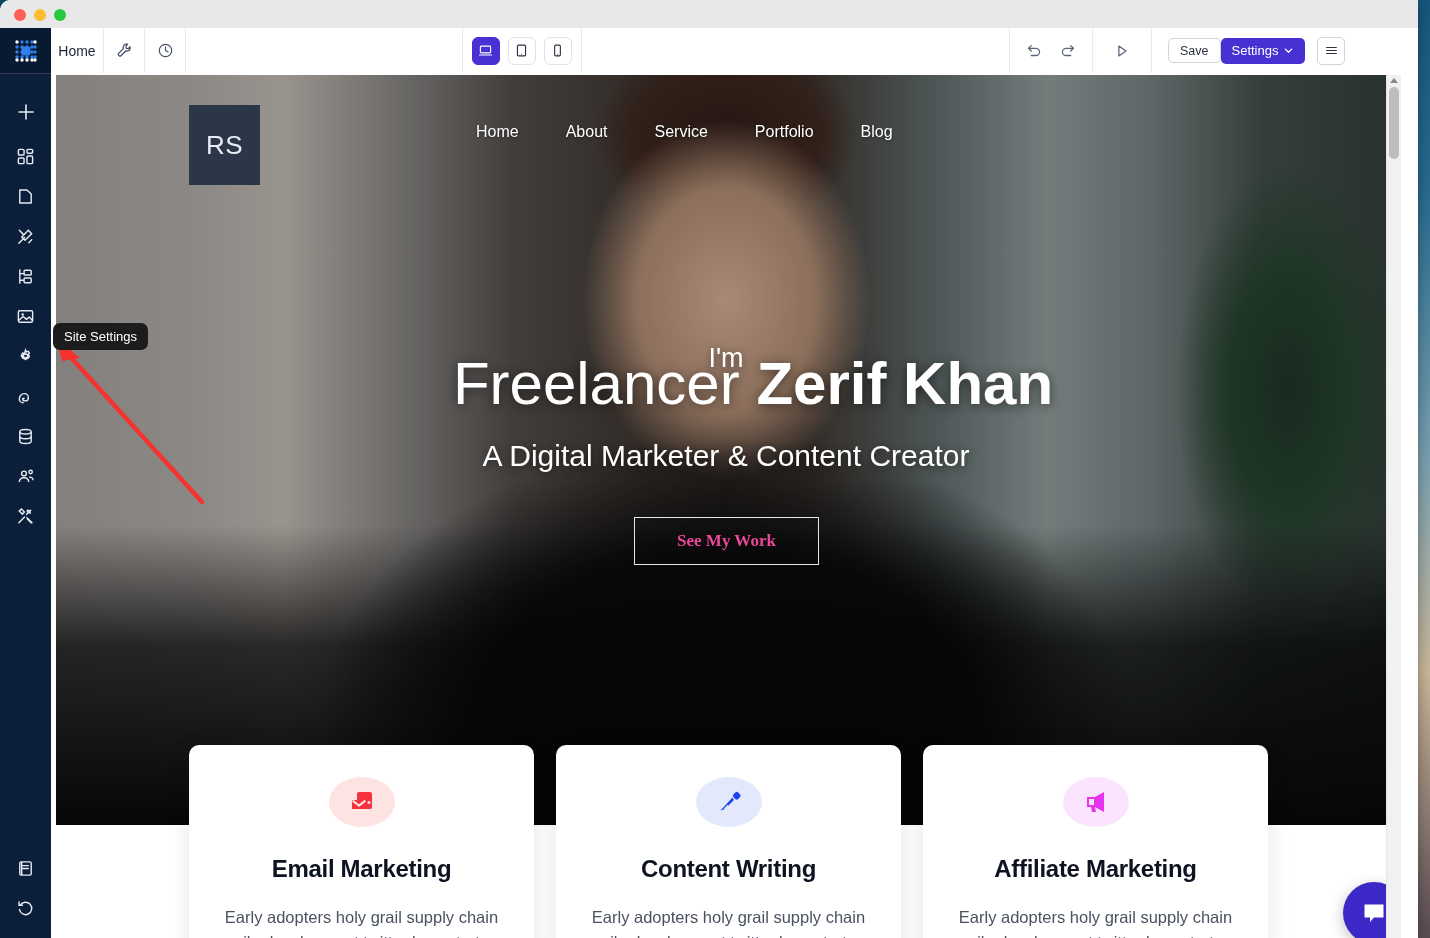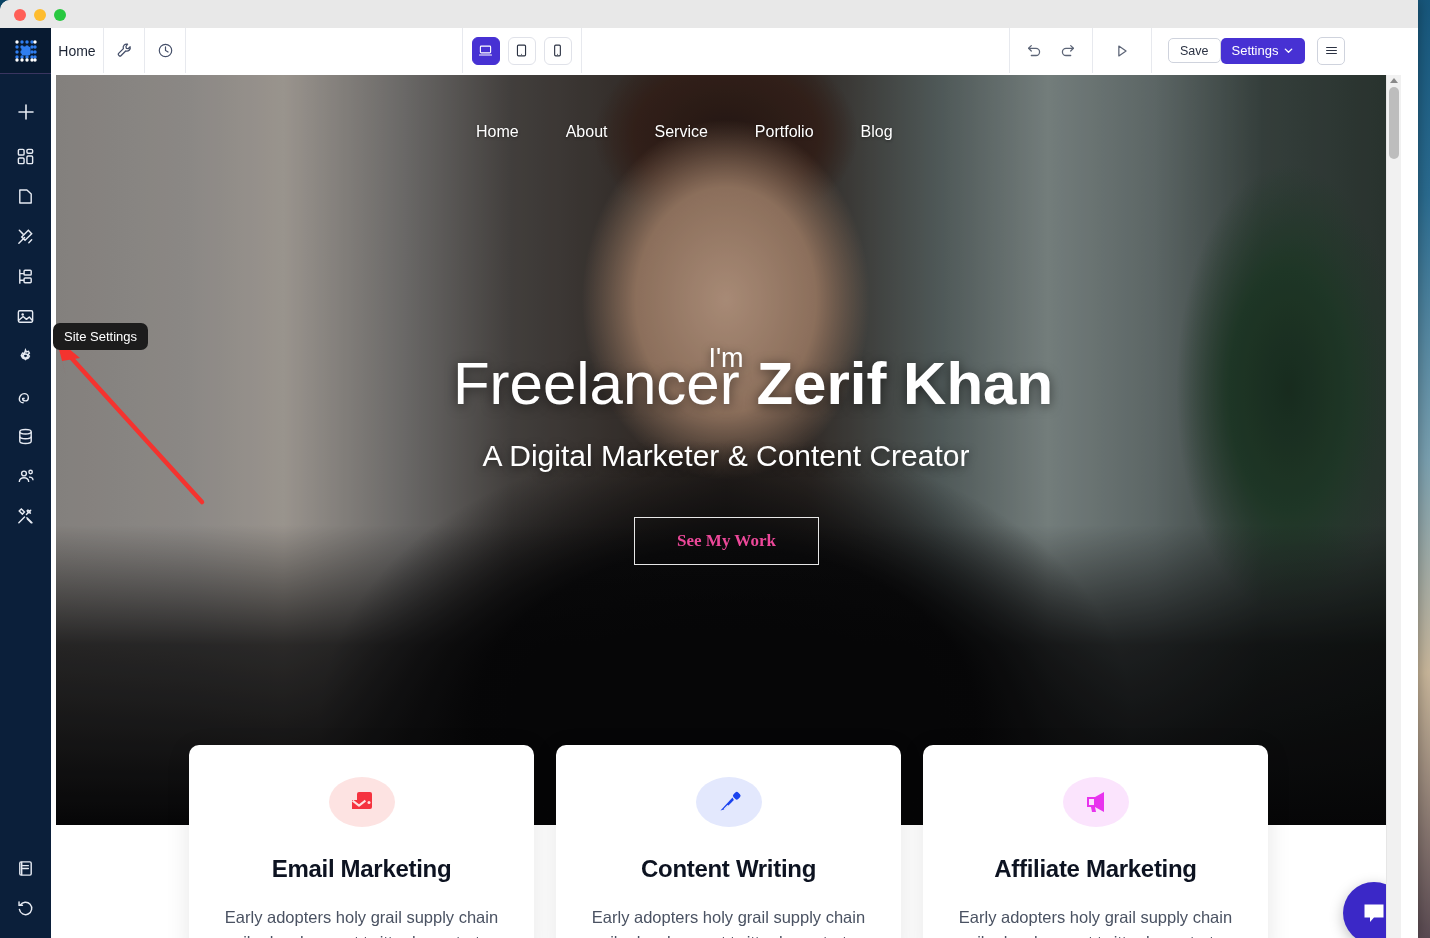--- a/index.html
+++ b/index.html
@@ -485,20 +485,21 @@
 
     <div id="canvas-wrap">
       <div id="canvas">
 
         <div id="hero">
           <div id="hero-photo"></div>
           <div id="hero-bottomdark"></div>
           <div id="hero-overlay"></div>
 
           <div id="site-nav">
+            <div id="site-logo">RS</div>
             <div id="nav-links">
               <span class="nav-link">Home</span>
               <span class="nav-link">About</span>
               <span class="nav-link">Service</span>
               <span class="nav-link">Portfolio</span>
               <span class="nav-link">Blog</span>
             </div>
           </div>
 
           <div id="hero-copy">

